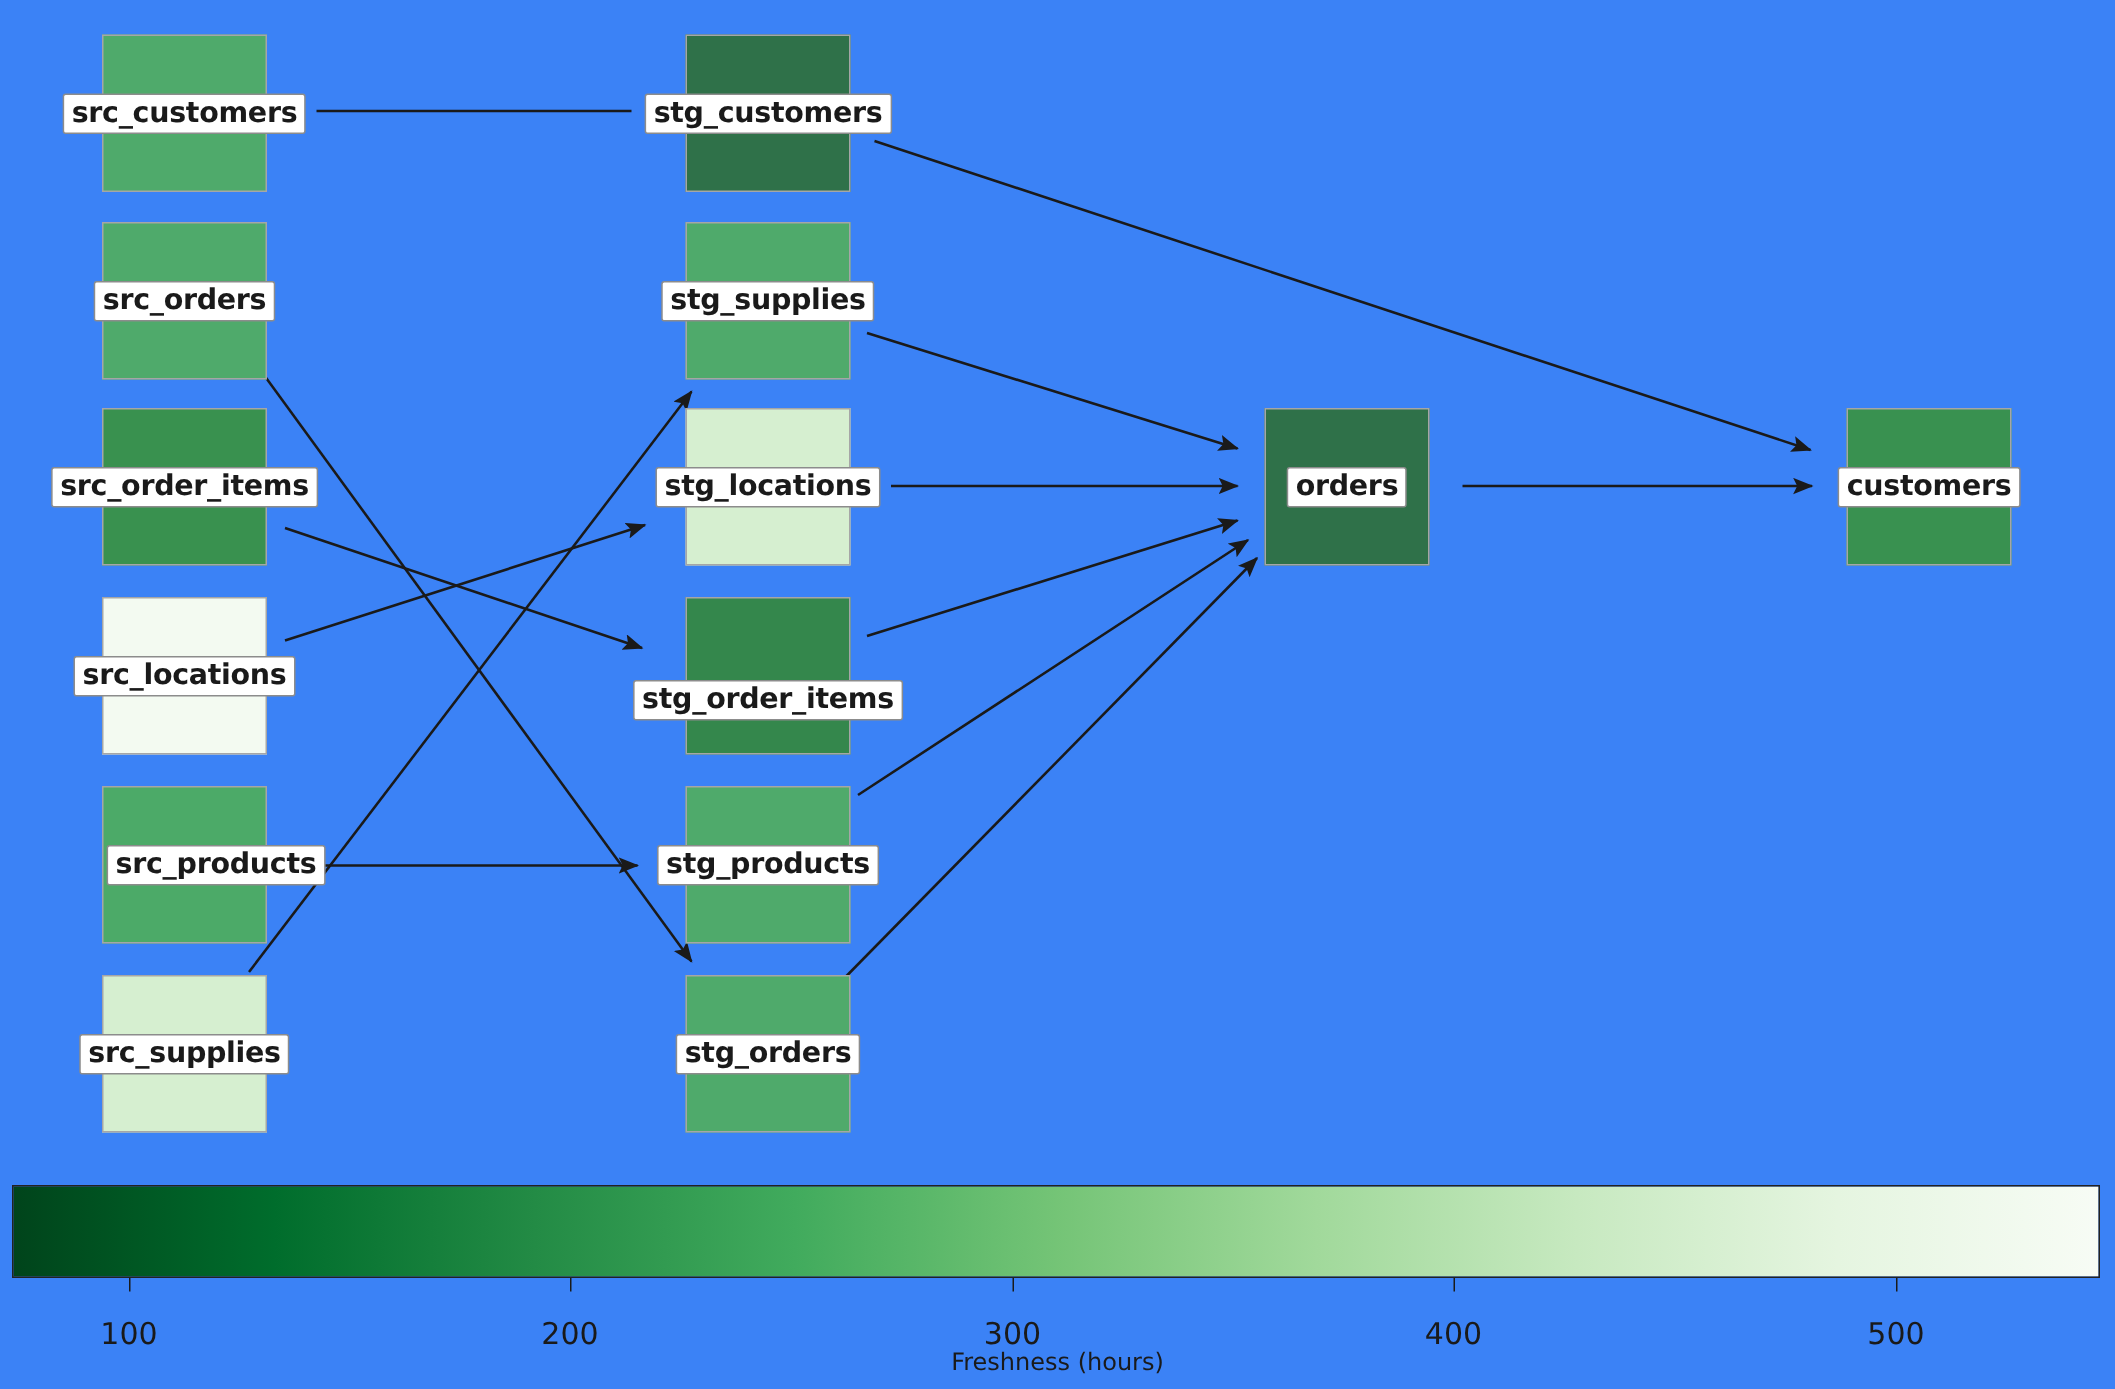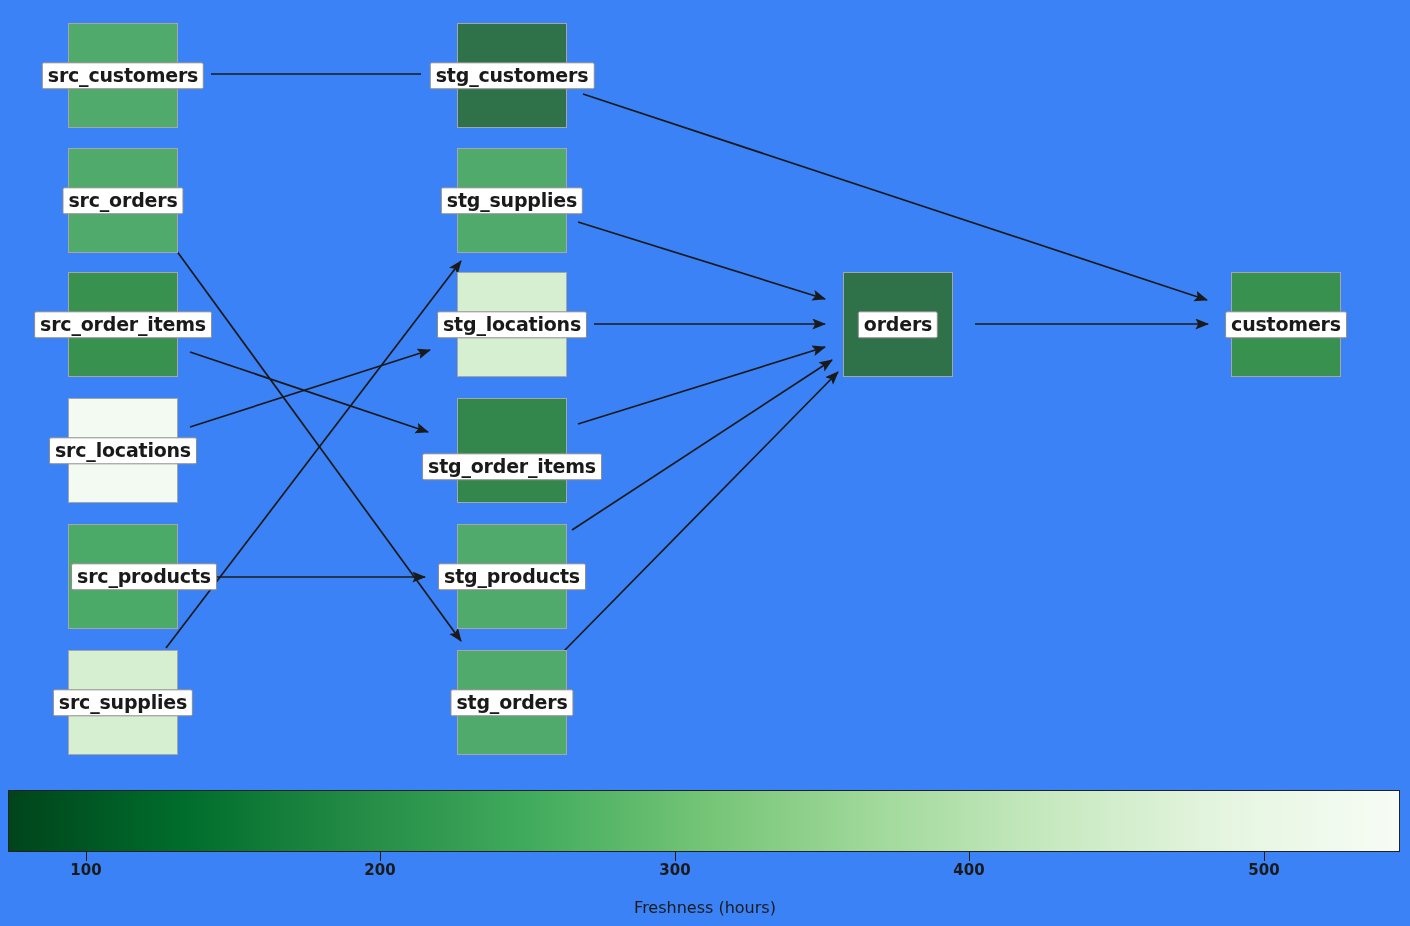--- a/index.html
+++ b/index.html
@@ -27,22 +27,22 @@
       white-space:nowrap;
       line-height:1.18;
   }
 
   
   #colorbar-wrap{position:absolute;left:0;top:786px;width:1410px;height:140px;}
   #colorbar{position:absolute;left:8px;top:4px;width:1392px;height:62px;
             border:1.2px solid #222222;box-sizing:border-box;}
   #cb-ticks{position:absolute;left:8px;top:66px;width:1392px;height:60px;}
   .cb-tick{position:absolute;top:0;width:1px;height:9px;background:#1a1a1a;}
-  .cb-ticklabel{position:absolute;top:9px;transform:translateX(-50%);
-      font-size:15px;color:#1a1a1a;white-space:nowrap;font-weight:bold;}
+  .cb-ticklabel{position:absolute;top:25px;transform:translateX(-50%);
+      font-size:20px;color:#1a1a1a;white-space:nowrap;}
   #cb-axislabel{position:absolute;left:0;top:112px;width:1410px;
       text-align:center;font-size:16px;color:#1a1a1a;}
 </style>
 </head>
 <body>
 
 <div id="stage">
 
   <div id="graph">
 

